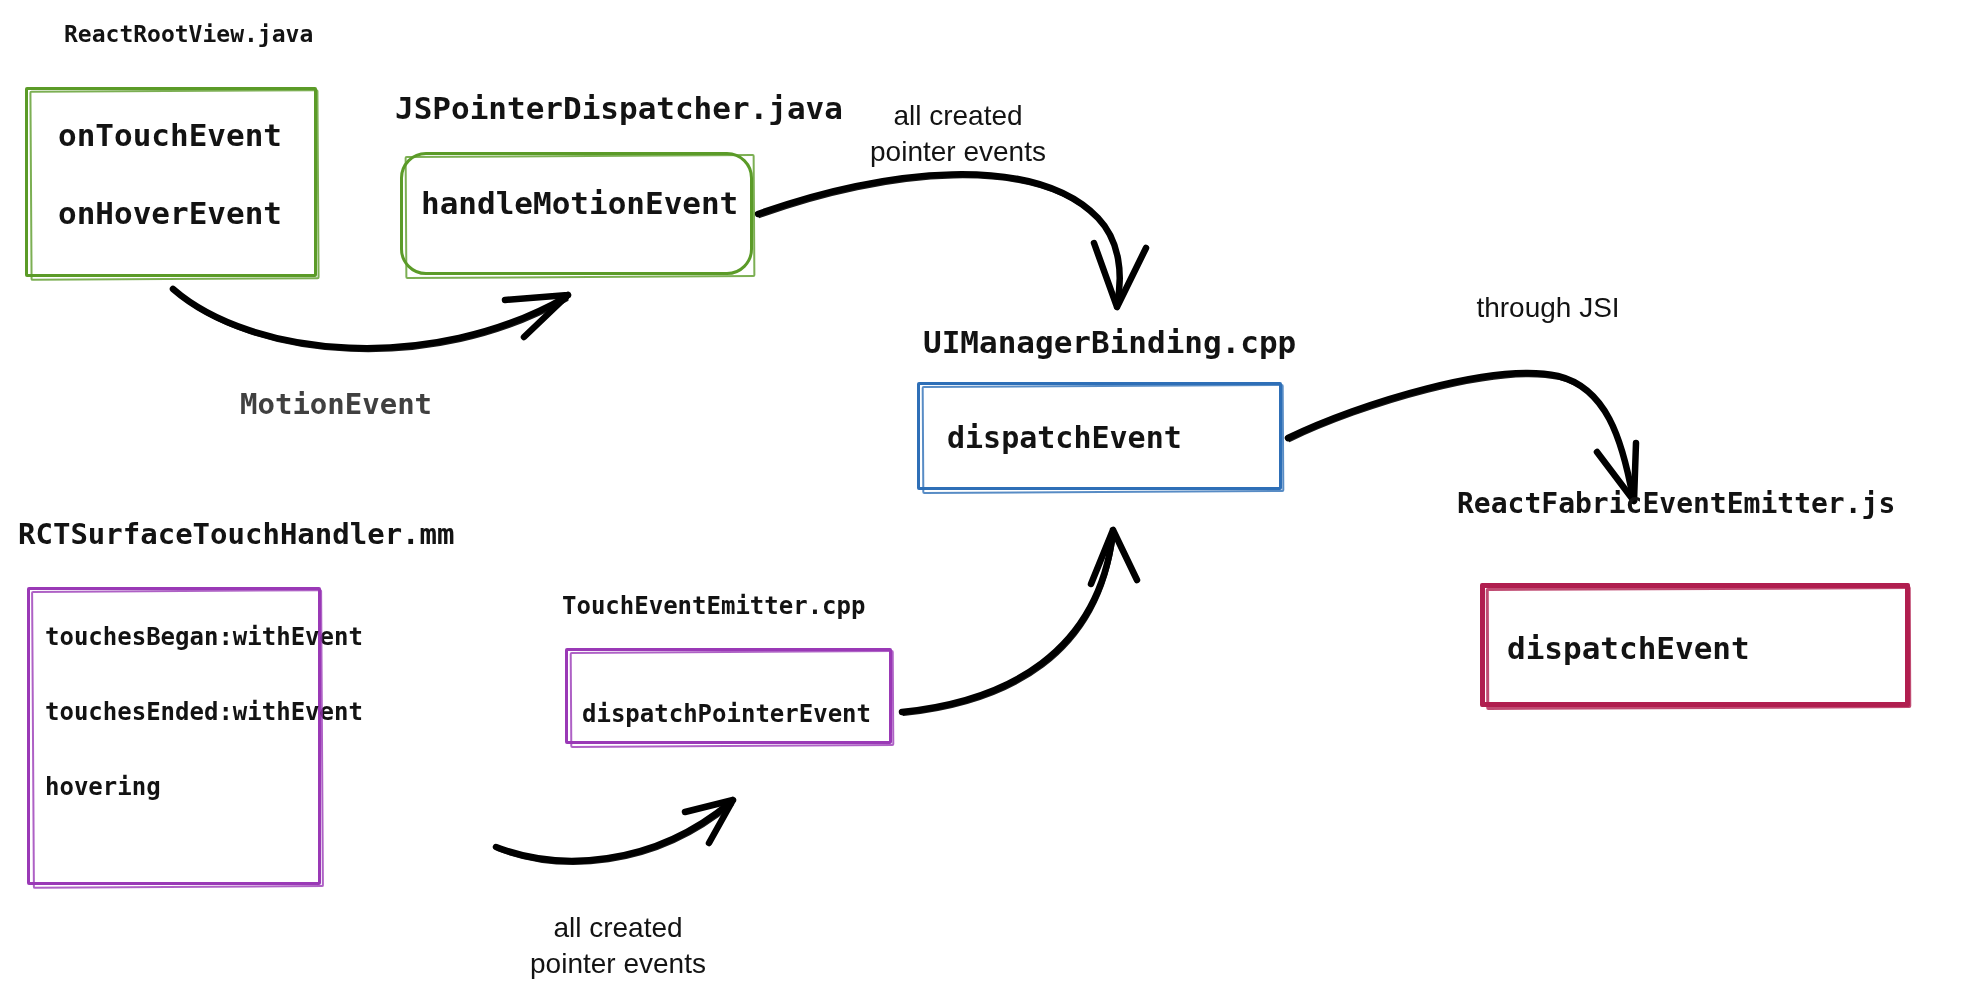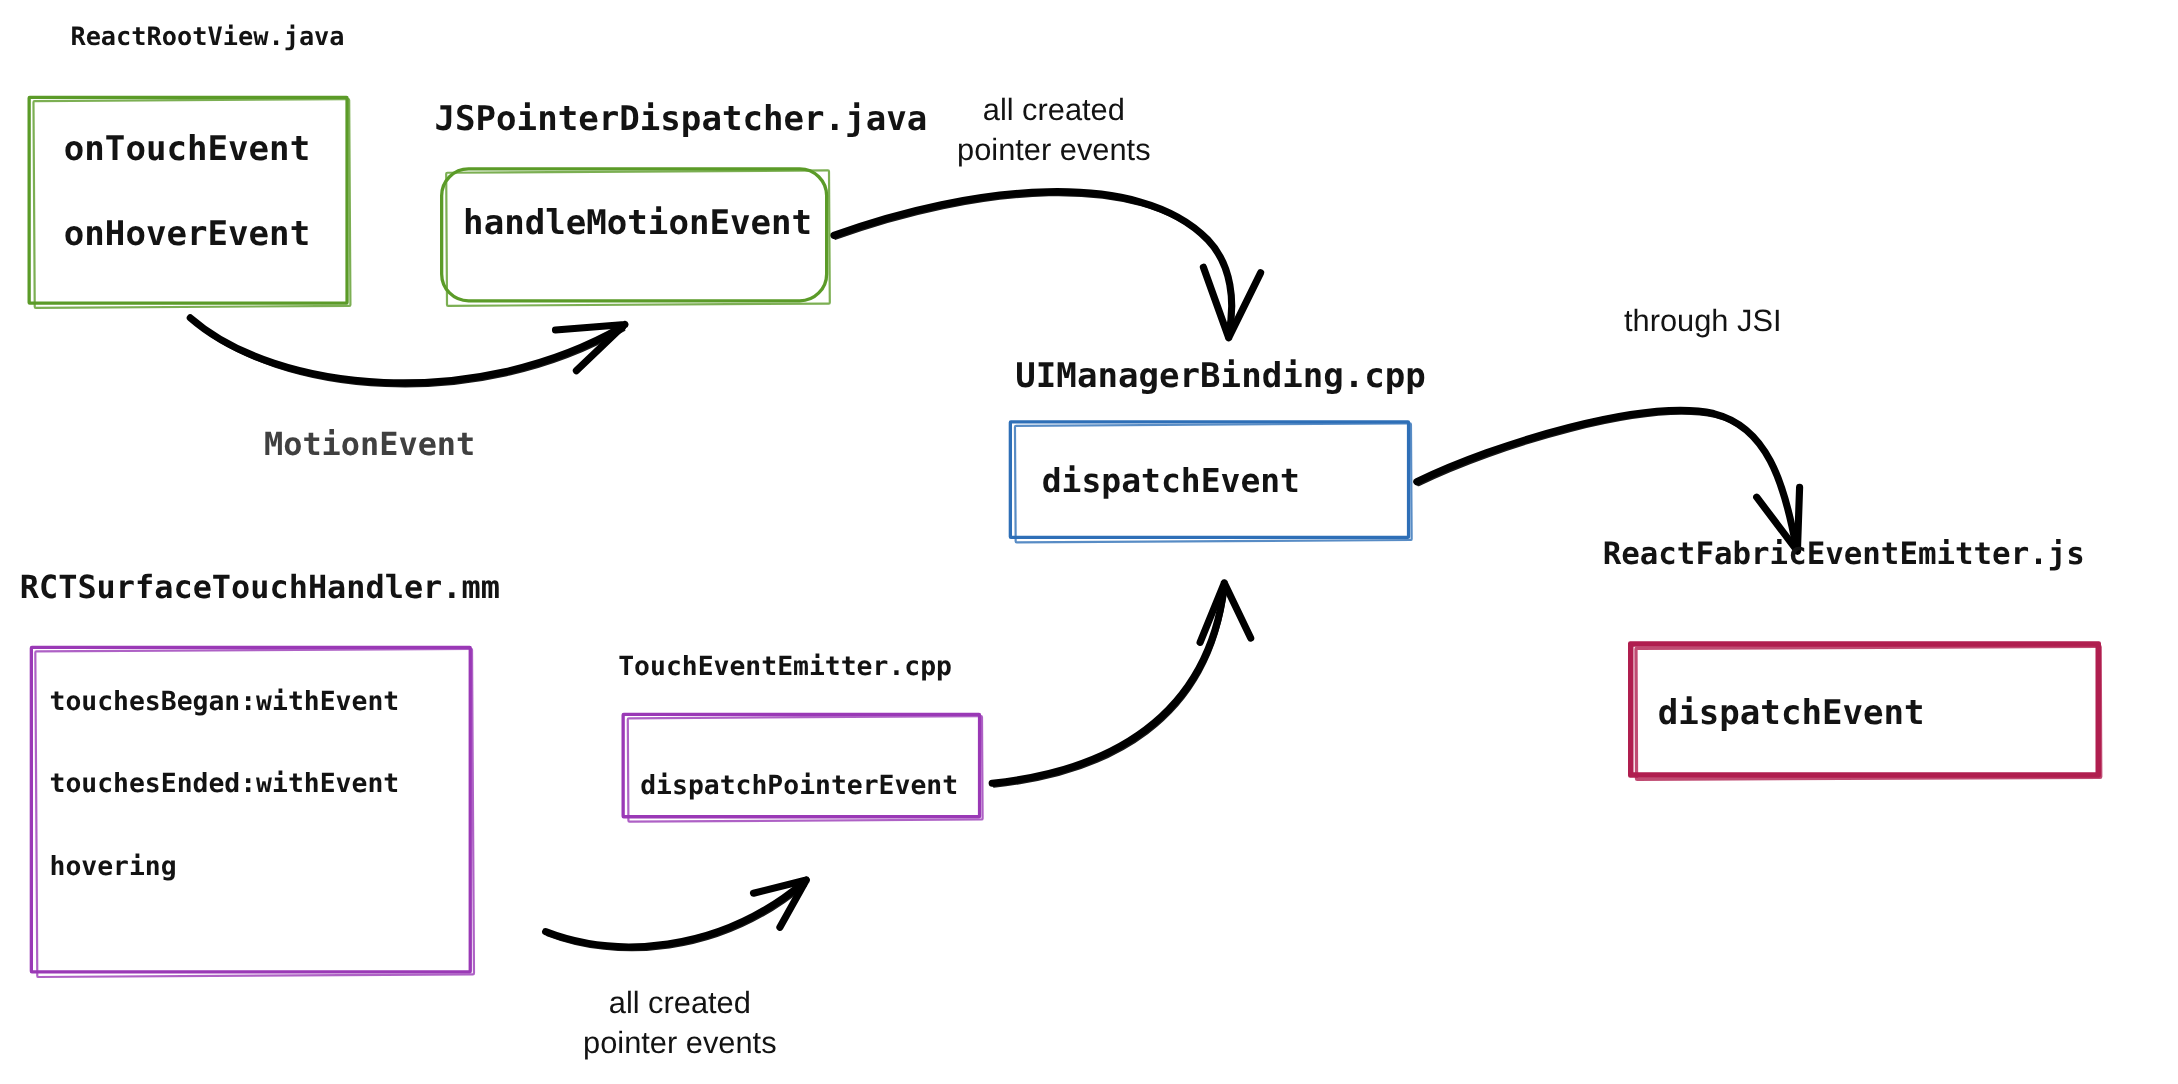--- a/index.html
+++ b/index.html
@@ -31,34 +31,34 @@
   .item{font-weight:bold;white-space:nowrap;color:#131313;}
 
   .b1{left:25px;top:87px;width:292px;height:190px;padding:25px 0 12px 30px;row-gap:38px;}
   .b1 .item{font-size:31px;line-height:40px;}
   .b2{left:400px;top:152px;width:353px;height:123px;padding:28px 0 0 18px;border-radius:26px;}
   .b2 .item{font-size:31px;line-height:40px;}
   .b3{left:917px;top:382px;width:365px;height:108px;padding:33px 0 0 27px;}
   .b3 .item{font-size:30px;line-height:40px;}
   .b4{left:1480px;top:583px;width:430px;height:124px;padding:40px 0 0 22px;}
   .b4 .item{font-size:31px;line-height:40px;}
-  .b5{left:27px;top:587px;width:402px;height:298px;padding:29px 0 0 15px;row-gap:39px;}
+  .b5{left:27px;top:587px;width:294px;height:298px;padding:29px 0 0 15px;row-gap:39px;}
   .b5 .item{font-size:24px;line-height:36px;}
   .b6{left:565px;top:648px;width:327px;height:96px;padding:45px 0 0 14px;}
   .b6 .item{font-size:24px;line-height:36px;}
 
   
   svg.arrows{position:absolute;left:0;top:0;width:1980px;height:985px;}
   .stroke{fill:none;stroke:#000;stroke-width:6.5;stroke-linecap:round;stroke-linejoin:round;}
   .echo{fill:none;stroke:#000;stroke-width:2.2;stroke-linecap:round;opacity:.9;
         transform:translate(1.5px,3px);}
 
   
   .elabel{position:absolute;font-family:"Liberation Sans", sans-serif;
-          font-size:28px;line-height:36px;text-align:center;color:#131313;white-space:nowrap;}
+          font-size:28px;line-height:36px;text-align:center;color:#131313;white-space:nowrap;margin-top:16px;}
   .l-top{left:808px;top:82px;width:300px;}
   .l-jsi{left:1398px;top:274px;width:300px;}
   .l-bottom{left:468px;top:894px;width:300px;}
   .l-motion{position:absolute;left:240px;top:386px;font-family:"DejaVu Sans Mono", monospace;
             font-weight:bold;font-size:29px;line-height:36px;color:#404040;white-space:nowrap;}
 </style>
 </head>
 <body>
 
 <svg class="arrows" viewBox="0 0 1980 985">

